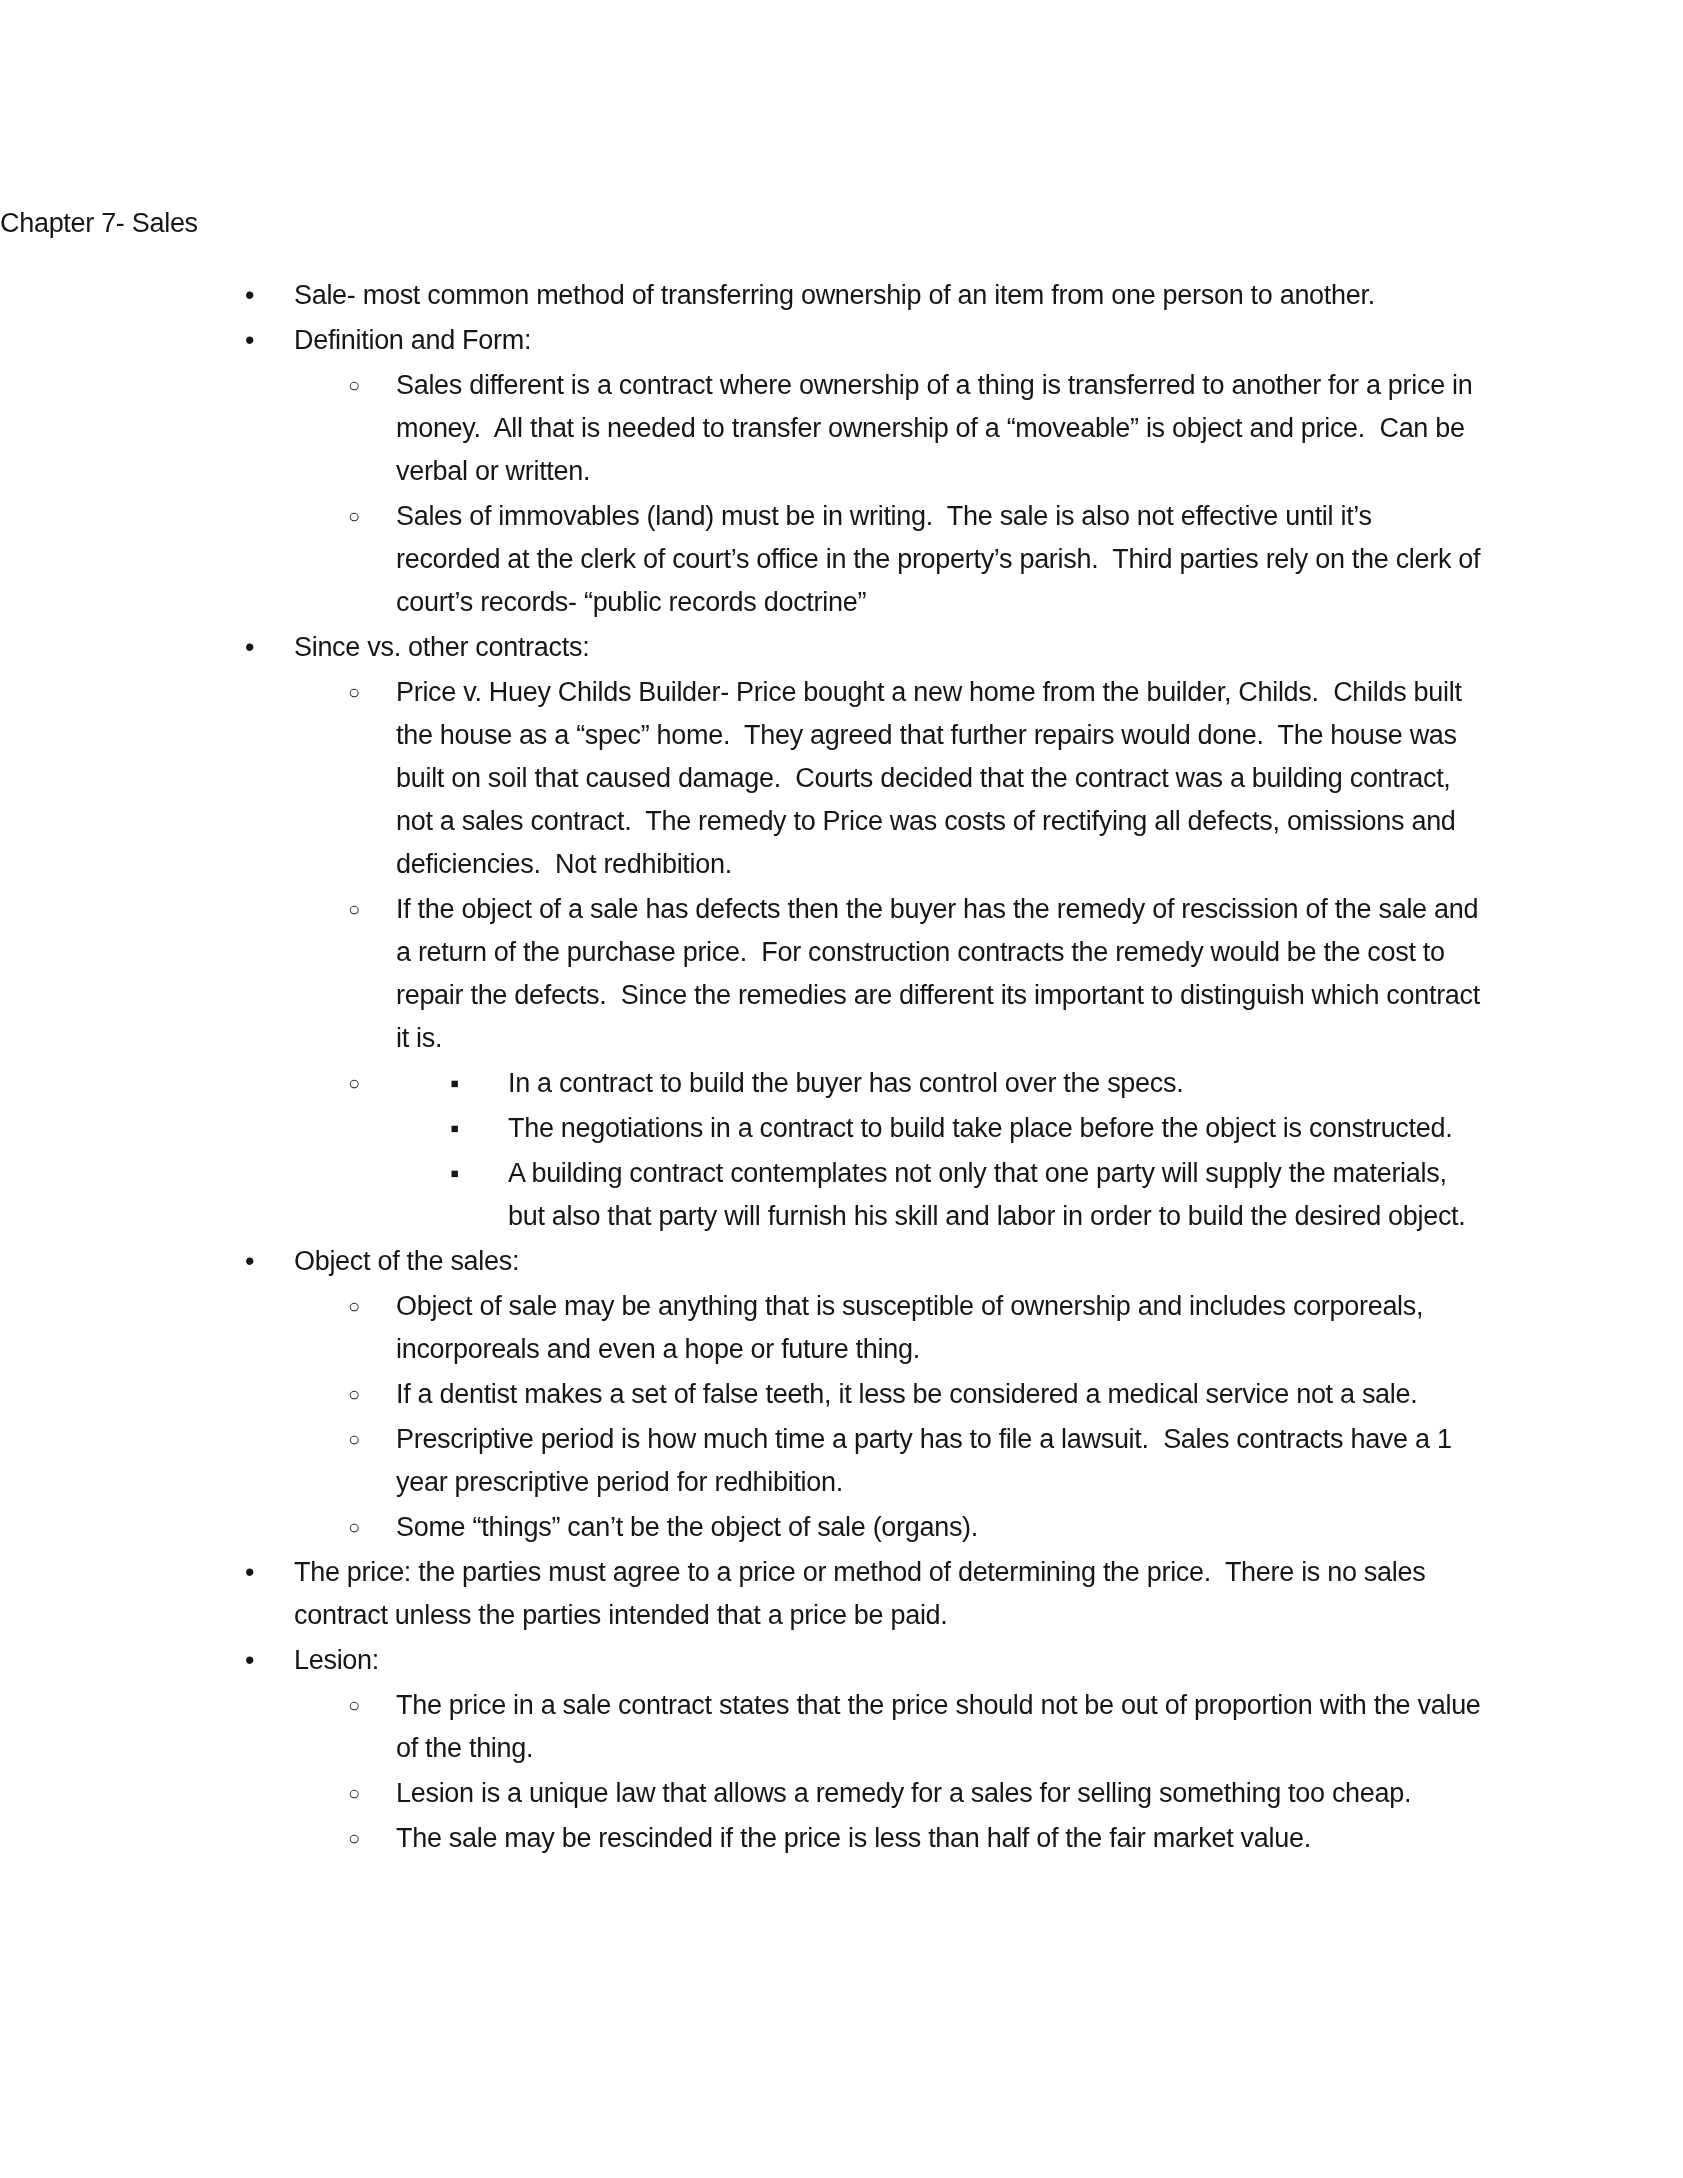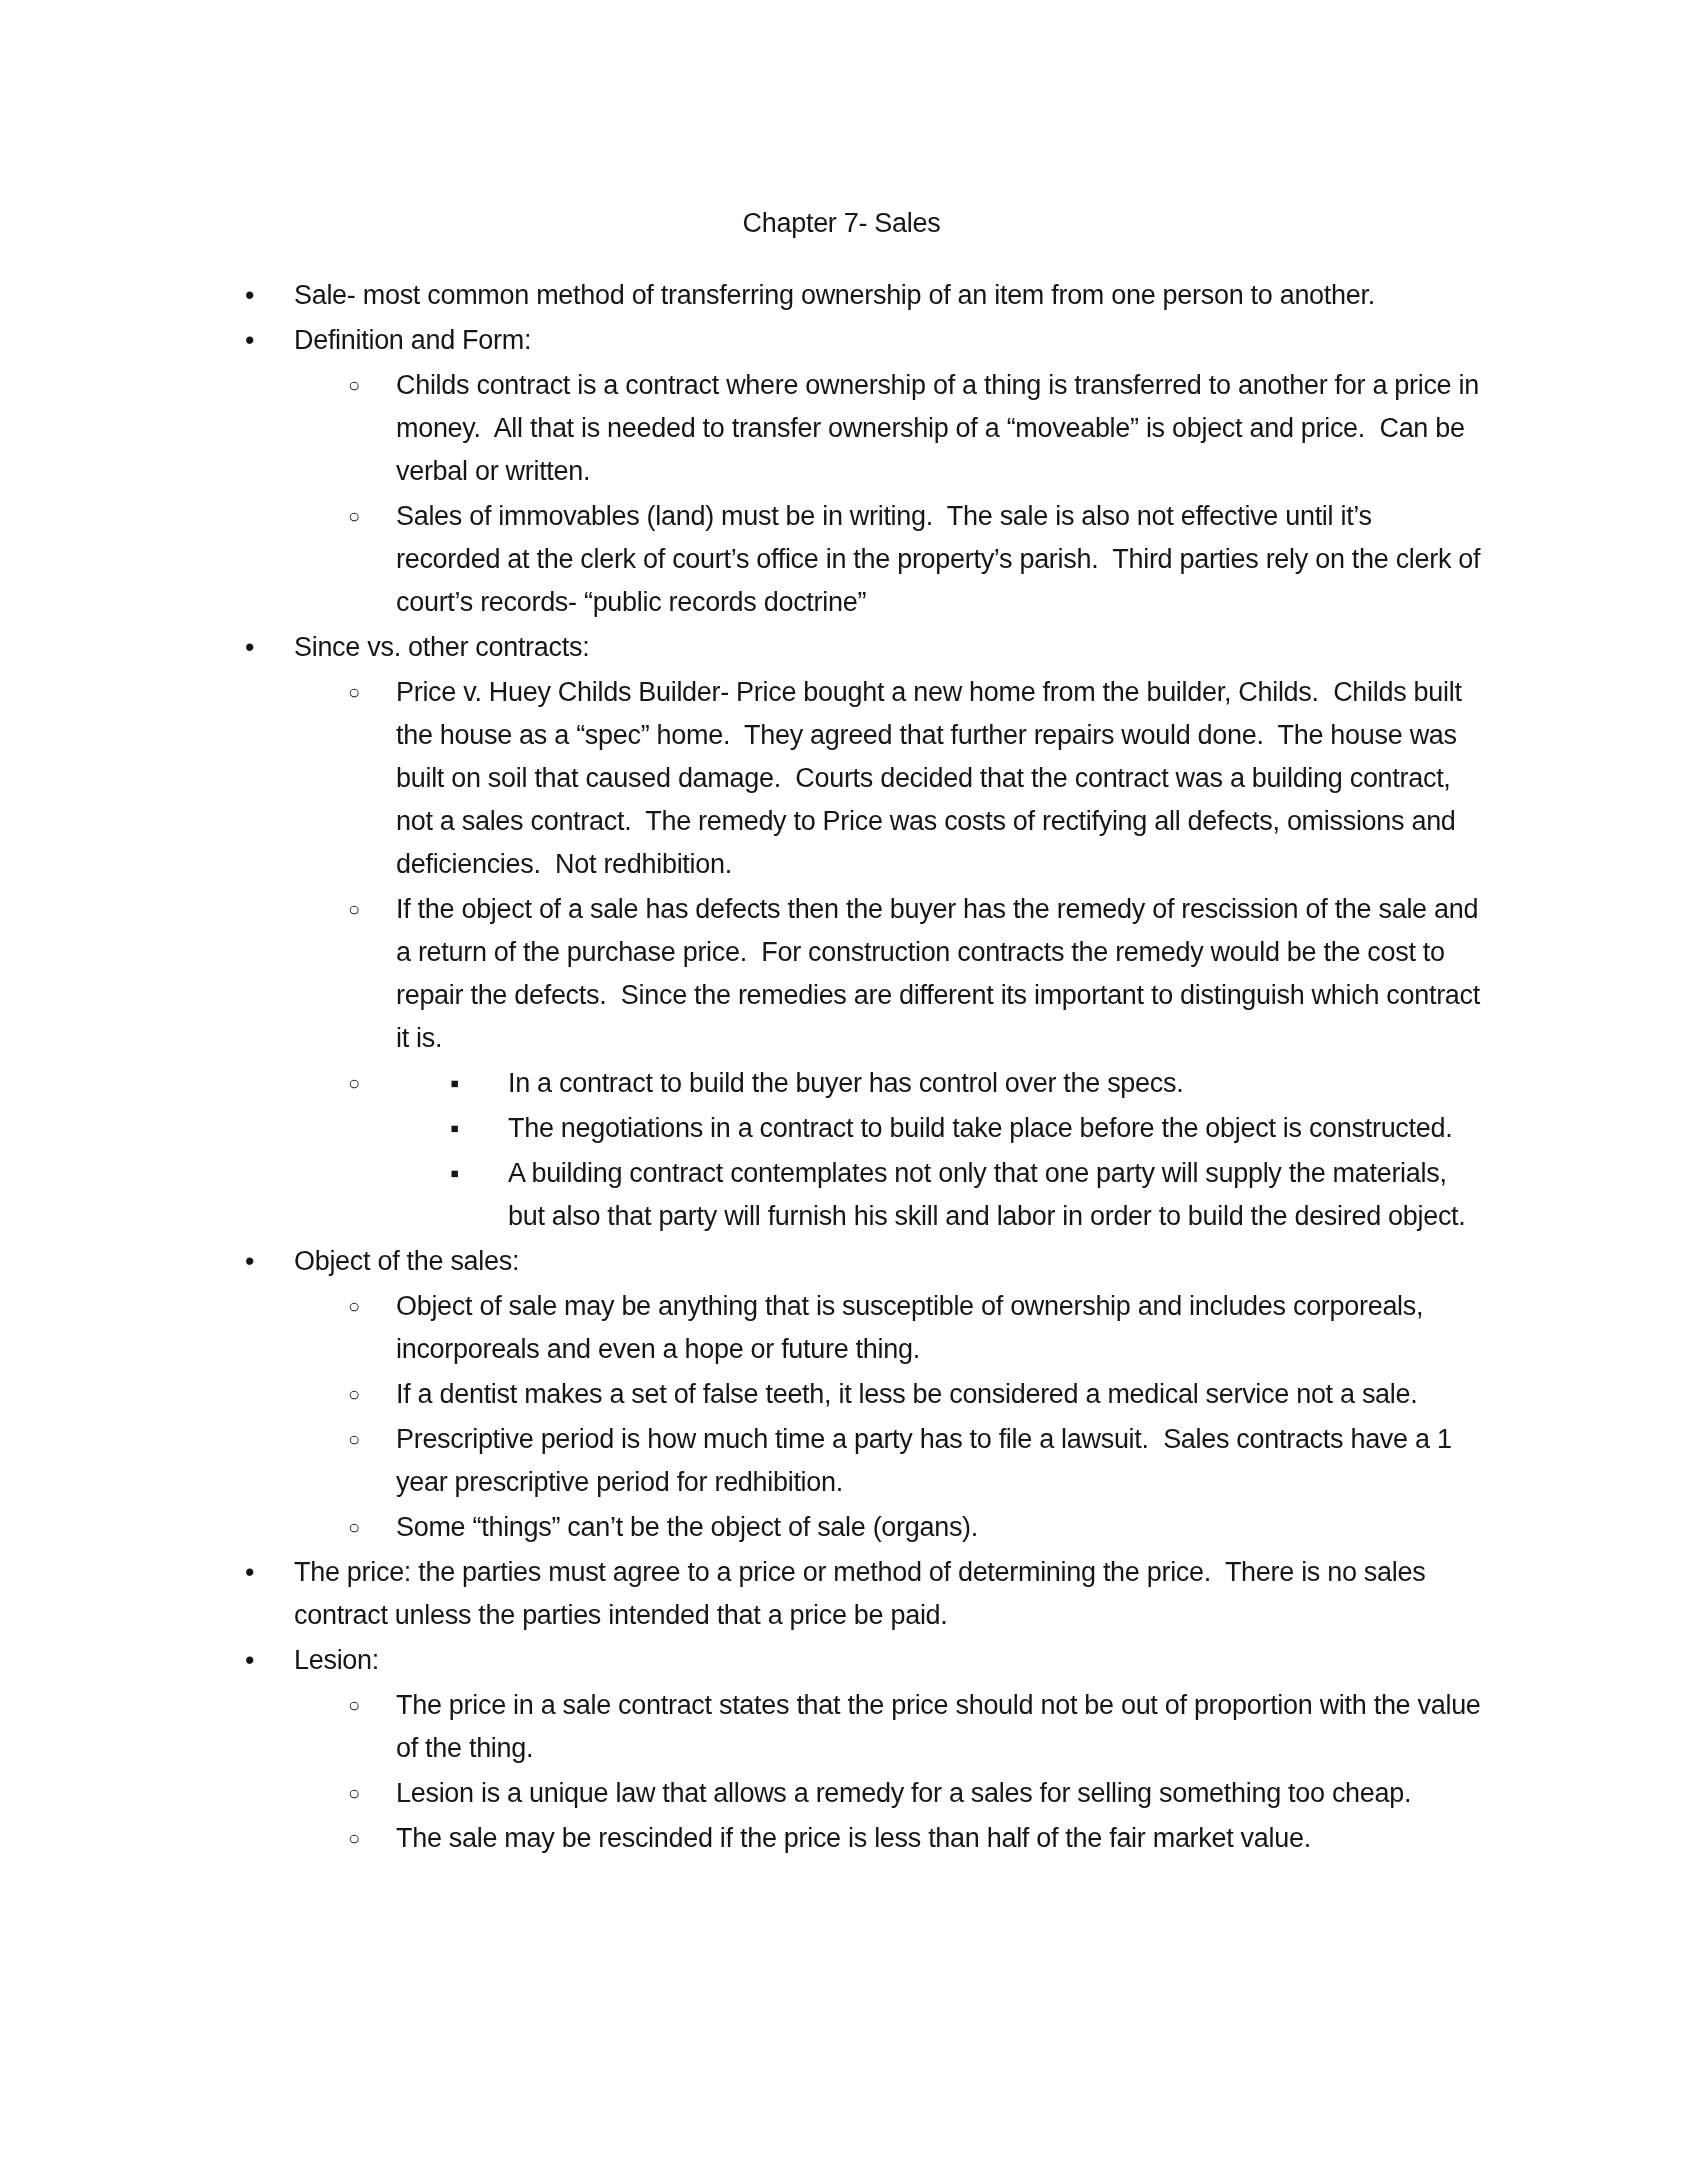--- a/index.html
+++ b/index.html
@@ -10,21 +10,21 @@
     background: #ffffff;
     font-family: "Liberation Sans", sans-serif;
     color: #161616;
   }
   .page { position: absolute; inset: 0; }
   .title {
     position: absolute;
     top: 202px;
     left: 0;
     width: 1683px;
-    text-align: center;
+    text-align: left;
     font-size: 27px;
     font-weight: 400;
     letter-spacing: -0.3px;
     line-height: 43px;
     margin: 0;
   }
   .outline {
     position: absolute;
     top: 272px;
     left: 0;
@@ -73,21 +73,21 @@
       <p class="text">Sale- most common method of transferring ownership of an item from one person to another.</p>
     </div>
 
     <div class="item lvl1">
       <span class="marker m-disc">•</span>
       <p class="text">Definition and Form:</p>
     </div>
 
     <div class="item lvl2">
       <span class="marker m-circle">○</span>
-      <p class="text">Childs contract is a contract where ownership of a thing is transferred to another for a price in money.  All that is needed to transfer ownership of a “moveable” is object and price.  Can be verbal or written.</p>
+      <p class="text">Sales different is a contract where ownership of a thing is transferred to another for a price in money.  All that is needed to transfer ownership of a “moveable” is object and price.  Can be verbal or written.</p>
     </div>
 
     <div class="item lvl2">
       <span class="marker m-circle">○</span>
       <p class="text">Sales of immovables (land) must be in writing.  The sale is also not effective until it’s recorded at the clerk of court’s office in the property’s parish.  Third parties rely on the clerk of court’s records- “public records doctrine”</p>
     </div>
 
     <div class="item lvl1">
       <span class="marker m-disc">•</span>
       <p class="text">Since vs. other contracts:</p>

